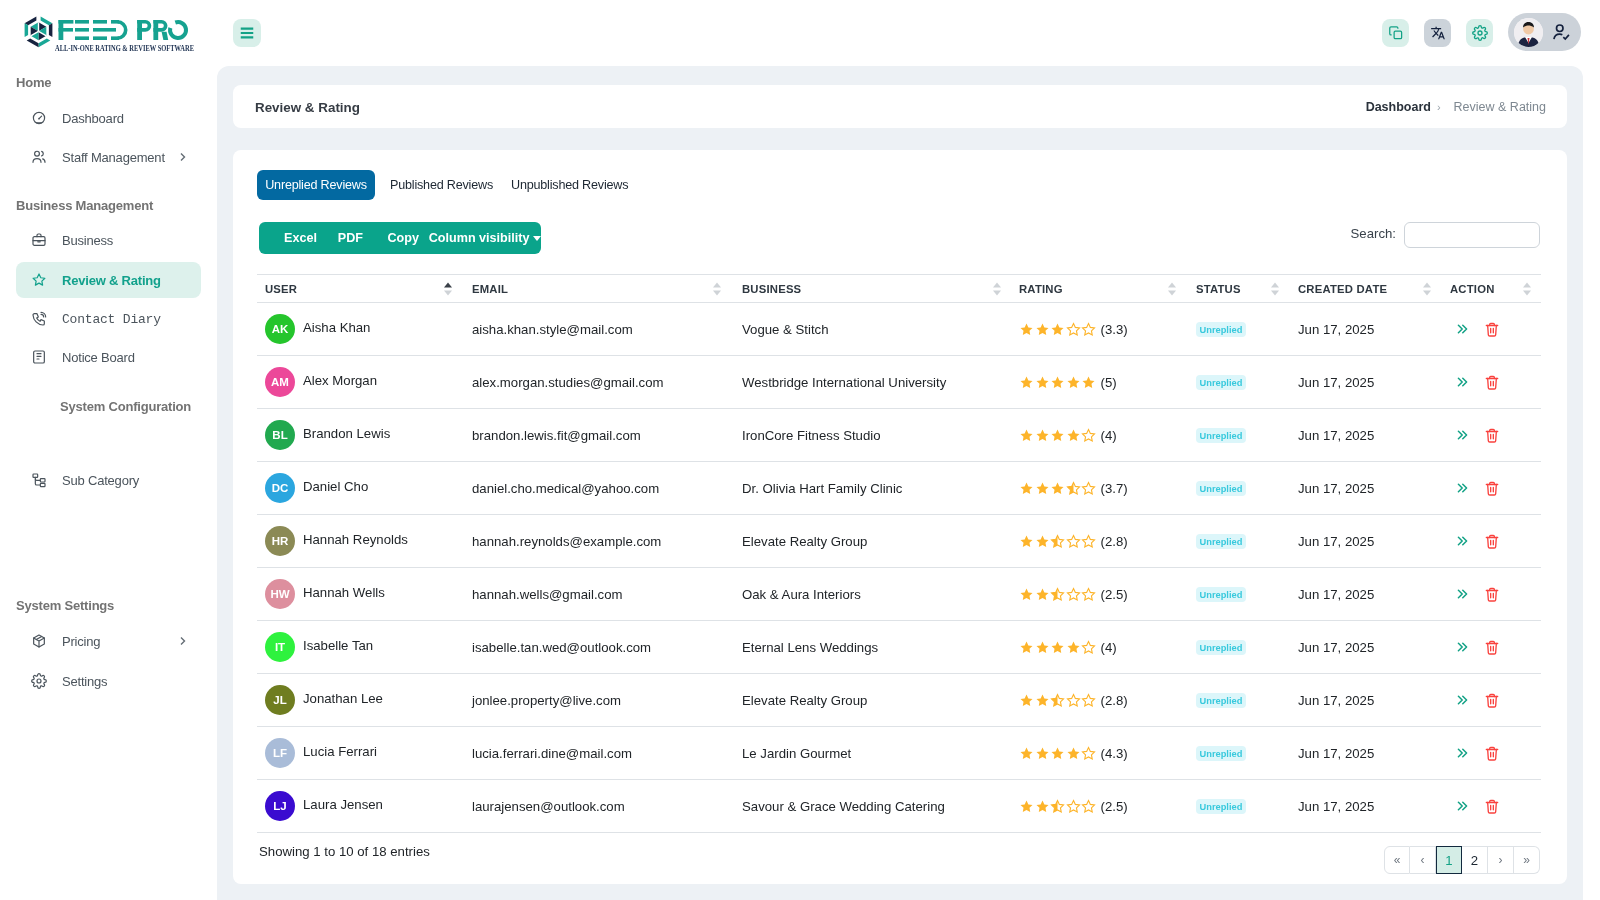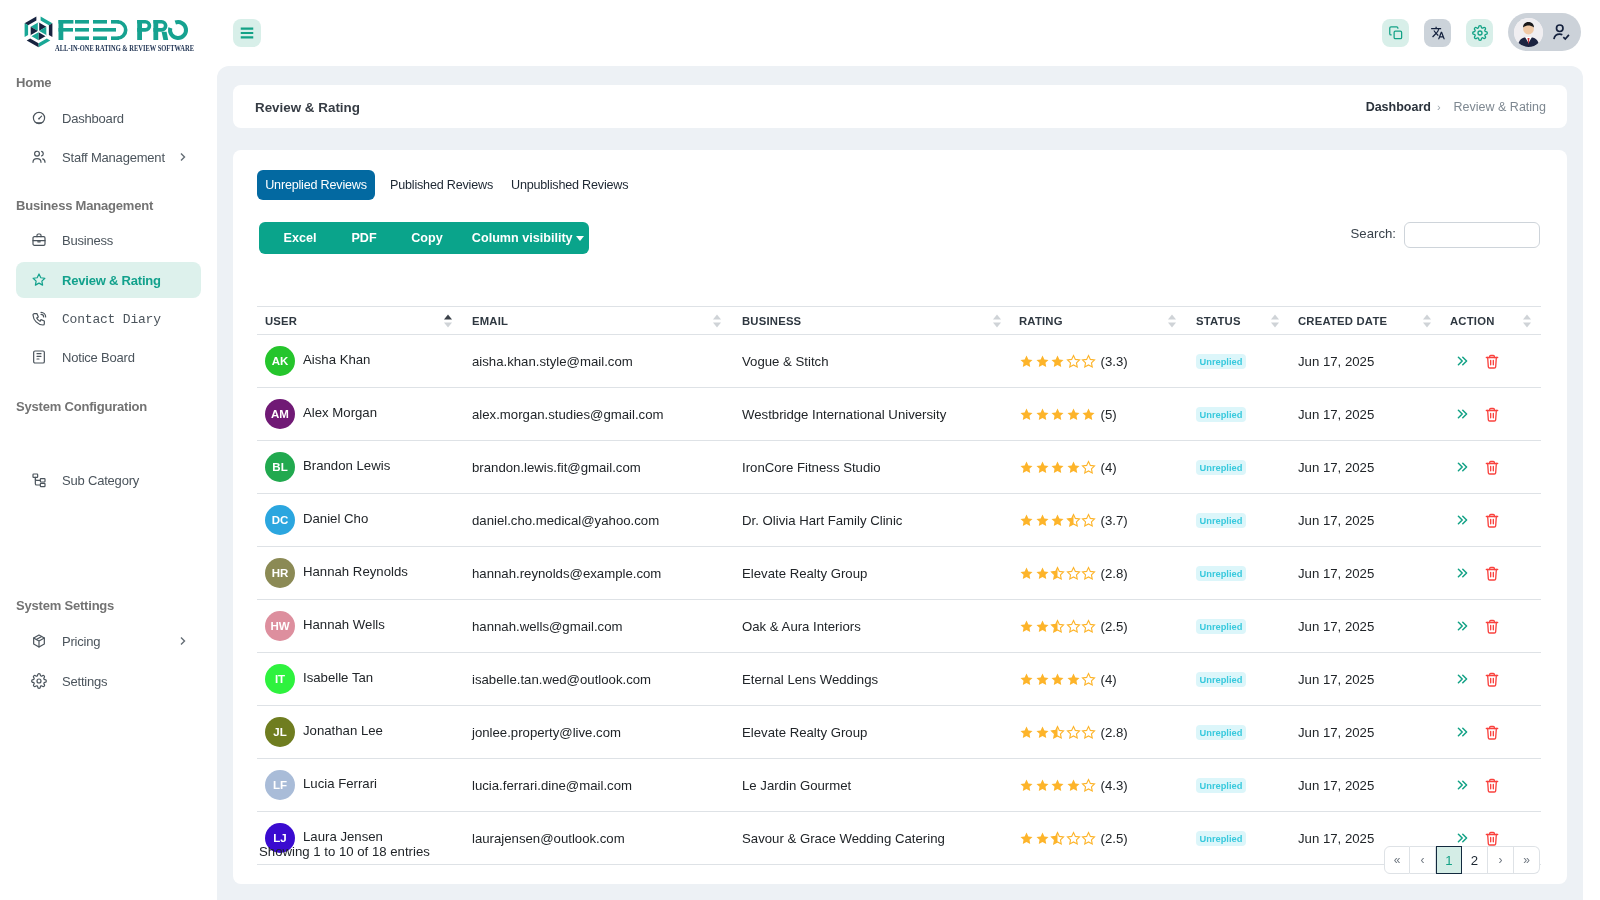--- a/index.html
+++ b/index.html
@@ -43,28 +43,28 @@
 
 
 .tab { position:absolute; top:20px; height:30px; line-height:30px; font-size:12.6px; letter-spacing:-0.2px; color:#1d2732; }
 #tab1 { left:24px; width:118px; background:#0369a1; color:#fff; border-radius:6px; text-align:center; }
 #tab2 { left:157px; } #tab3 { left:278px; }
 
 
 #btngroup { position:absolute; left:26px; top:72px; height:32px; background:#0aa48b;
   border-radius:6px; color:#fff; font-size:12.6px; font-weight:bold; }
 #btngroup { display:flex; }
-#btngroup span { display:block; height:32px; line-height:32px; text-align:center;margin-left:12px; }
+#btngroup span { display:block; height:32px; line-height:32px; text-align:right; }
 #searchwrap { position:absolute; right:27px; top:72px; height:26px; font-size:13.2px; color:#39424b; }
 #searchwrap label { position:absolute; right:144px; top:4px; }
 #searchwrap input { position:absolute; right:0; top:0; width:136px; height:26px;
   border:1px solid #ced4da; border-radius:6px; outline:none; }
 
 
-#tbl { position:absolute; left:24px; top:124px; width:1284px; border-collapse:collapse; table-layout:fixed;margin-top:32px; }
+#tbl { position:absolute; left:24px; top:124px; width:1284px; border-collapse:collapse; table-layout:fixed; }
 #tbl th { border-top:1px solid #dee2e6; border-bottom:1px solid #dee2e6; height:28px;
   text-align:left; font-size:11.3px; letter-spacing:.2px; color:#2f3841; position:relative; }
 #tbl td { border-bottom:1px solid #dee2e6; height:53px; font-size:13.2px; color:#212529; }
 .sort { position:absolute; right:10px; top:50%; transform:translateY(-50%); width:8px; height:15px; }
 .sort:before, .sort:after { content:""; position:absolute; left:50%; transform:translateX(-50%);
   border-left:4px solid transparent; border-right:4px solid transparent; }
 .sort:before { top:1px; border-bottom:5px solid #cfd3d7; }
 .sort:after { bottom:1px; border-top:5px solid #cfd3d7; }
 .sort.asc:before { border-bottom-color:#3a4149; }
 .avatar { display:inline-block; vertical-align:middle; width:30px; height:30px; border-radius:50%;
@@ -151,21 +151,21 @@
                   <path d="M5 5.5l6.5 6.5L5 18.5"></path>
                   <path d="M12.5 5.5L19 12l-6.5 6.5"></path>
                 </svg><svg width="16" height="17" viewBox="0 0 24 24" fill="none" stroke="#f9423e" stroke-width="2" stroke-linecap="round" style="vertical-align:middle; margin-left:14px">
                   <path d="M3.5 6h17"></path>
                   <path d="M8.5 6V4.5A1.5 1.5 0 0 1 10 3h4a1.5 1.5 0 0 1 1.5 1.5V6"></path>
                   <path d="M5.5 6l1 14a2 2 0 0 0 2 1.8h7a2 2 0 0 0 2-1.8l1-14"></path>
                   <path d="M10 10.5v6.5M14 10.5v6.5"></path>
                 </svg></td>
             </tr>
             <tr>
-              <td style="padding-left:8px"><span class="avatar" style="background:#701a75">AM</span>Alex Morgan</td>
+              <td style="padding-left:8px"><span class="avatar" style="background:#ec4899">AM</span>Alex Morgan</td>
               <td style="padding-left:10px">alex.morgan.studies@gmail.com</td>
               <td style="padding-left:11px">Westbridge International University</td>
               <td style="padding-left:8px"><span class="stars"><svg width="15" height="15" viewBox="0 0 24 24" style="margin-right:0.5px">
                     <path d="M12 2.5l2.95 6.1 6.65.9-4.85 4.65 1.2 6.55L12 17.5l-5.95 3.2 1.2-6.55L2.4 9.5l6.65-.9z" fill="#fdb42a"></path>
                   </svg><svg width="15" height="15" viewBox="0 0 24 24" style="margin-right:0.5px">
                     <path d="M12 2.5l2.95 6.1 6.65.9-4.85 4.65 1.2 6.55L12 17.5l-5.95 3.2 1.2-6.55L2.4 9.5l6.65-.9z" fill="#fdb42a"></path>
                   </svg><svg width="15" height="15" viewBox="0 0 24 24" style="margin-right:0.5px">
                     <path d="M12 2.5l2.95 6.1 6.65.9-4.85 4.65 1.2 6.55L12 17.5l-5.95 3.2 1.2-6.55L2.4 9.5l6.65-.9z" fill="#fdb42a"></path>
                   </svg><svg width="15" height="15" viewBox="0 0 24 24" style="margin-right:0.5px">
                     <path d="M12 2.5l2.95 6.1 6.65.9-4.85 4.65 1.2 6.55L12 17.5l-5.95 3.2 1.2-6.55L2.4 9.5l6.65-.9z" fill="#fdb42a"></path>
@@ -560,21 +560,21 @@
         <span class="tx">Contact Diary</span>
       </div>
     <div class="navitem" style="top:339px;" id="it-notice">
         <svg class="ic" viewBox="0 0 24 24" fill="none" stroke="#4b545c" stroke-width="1.8" stroke-linecap="round" stroke-linejoin="round">
           <rect x="4" y="3" width="16" height="18" rx="2"></rect>
           <path d="M4 8h16" stroke-width="0"></path>
           <path d="M9 7h6M9 11h6M9 15h3"></path>
         </svg>
         <span class="tx">Notice Board</span>
       </div>
-    <div class="navlabel" style="top:399px;">System Configuration</div>
+    <div class="navlabel" style="top:399px;margin-left:44px;">System Configuration</div>
     <div class="navitem" style="top:462px;" id="it-subcat">
         <svg class="ic" viewBox="0 0 24 24" fill="none" stroke="#4b545c" stroke-width="1.8" stroke-linecap="round" stroke-linejoin="round">
           <rect x="3" y="3" width="7" height="5" rx="1"></rect>
           <rect x="14" y="10" width="7" height="5" rx="1"></rect>
           <rect x="14" y="17" width="7" height="5" rx="1"></rect>
           <path d="M6.5 8v9.5a2 2 0 0 0 2 2H14" fill="none"></path>
           <path d="M6.5 10.5a2 2 0 0 0 2 2H14" fill="none"></path>
         </svg>
         <span class="tx">Sub Category</span>
       </div>

